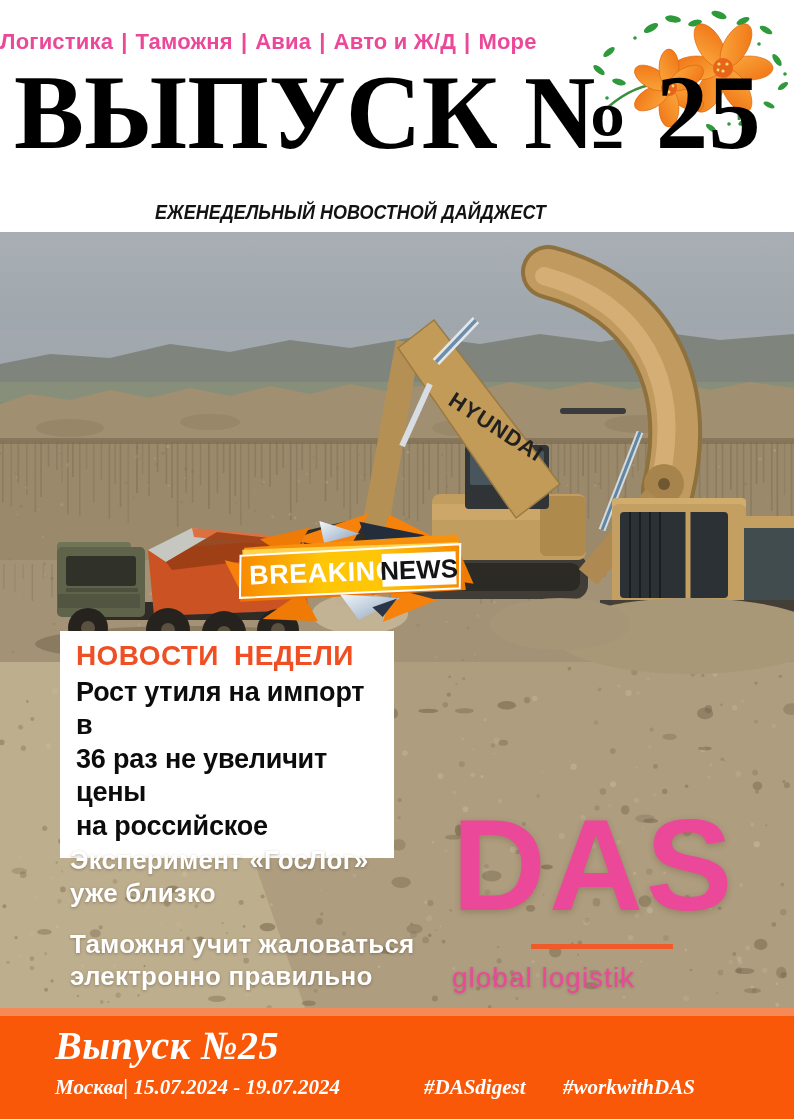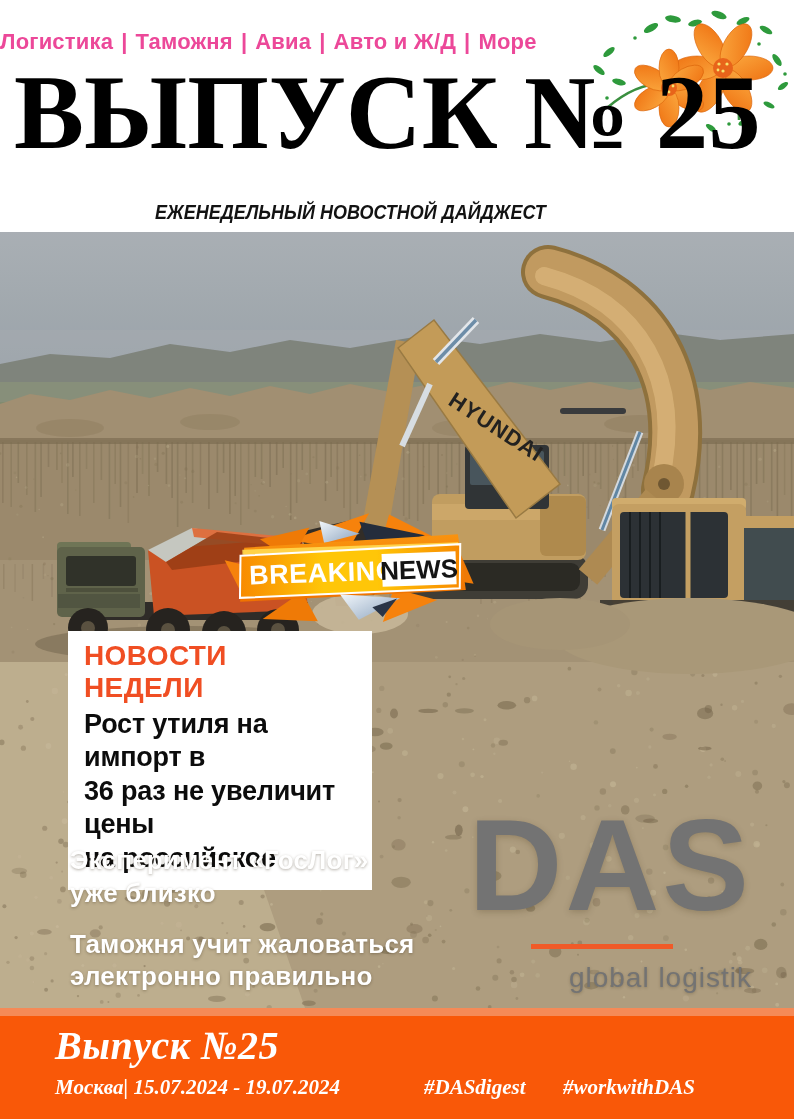--- a/index.html
+++ b/index.html
@@ -17,31 +17,31 @@
   .subtitle{position:absolute;top:201px;left:155px;font-size:20px;font-weight:bold;
             font-style:italic;color:#131313;transform:scaleX(.9);transform-origin:left;
             letter-spacing:0;white-space:nowrap;}
 
   
   .photo{position:absolute;top:232px;left:0;width:794px;height:776px;}
   .photo svg.scene{display:block;width:100%;height:100%;}
 
   .badge{position:absolute;left:221px;top:276px;width:258px;height:120px;}
 
-  .news-box{position:absolute;left:68px;top:399px;width:304px;background:#fff;
+  .news-box{position:absolute;left:60px;top:399px;width:334px;background:#fff;
             padding:9px 16px 15px 16px;box-sizing:border-box;}
   .kicker{color:#F04E23;font-size:28px;font-weight:bold;letter-spacing:.4px;word-spacing:7px;}
   .headline{margin-top:4px;font-size:27px;font-weight:bold;color:#0c0c0c;line-height:1.24;
             letter-spacing:-.2px;white-space:pre-line;}
 
   .news-list{position:absolute;left:70px;top:612px;width:350px;}
   .news-item{font-size:26px;font-weight:bold;color:#fff;line-height:1.26;margin-bottom:18px;
              text-shadow:0 1px 3px rgba(60,48,25,.38);white-space:pre-line;letter-spacing:.2px;}
 
-  .das{position:absolute;left:452px;top:568px;width:300px;text-align:right;color:#737373;}
+  .das{position:absolute;left:452px;top:568px;width:300px;text-align:left;color:#ec4899;}
   .das-name{font-size:130px;font-weight:bold;line-height:1;letter-spacing:3px;
             text-shadow:0 2px 6px rgba(70,55,25,.25);}
   .das-line{width:142px;height:5px;margin:14px auto 13px auto;}
   .das-tagline{font-size:28px;letter-spacing:1px;font-weight:normal;
                text-shadow:0 1px 3px rgba(70,55,25,.3);}
 
   .subscribe{position:absolute;left:432px;top:839px;width:347px;height:36px;background:#fff;
              display:flex;align-items:center;justify-content:center;
              font-size:25px;font-weight:bold;color:#0d0d0d;letter-spacing:.2px;}
   .qr-row{position:absolute;left:432px;top:886px;width:347px;display:flex;justify-content:space-between;}

